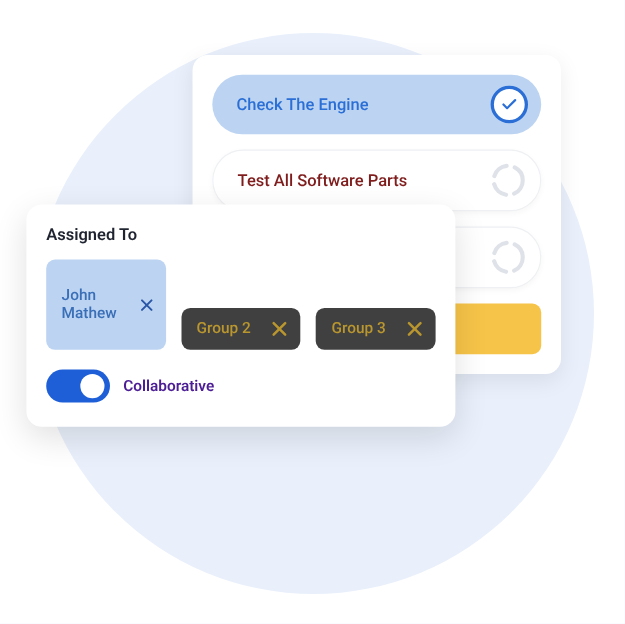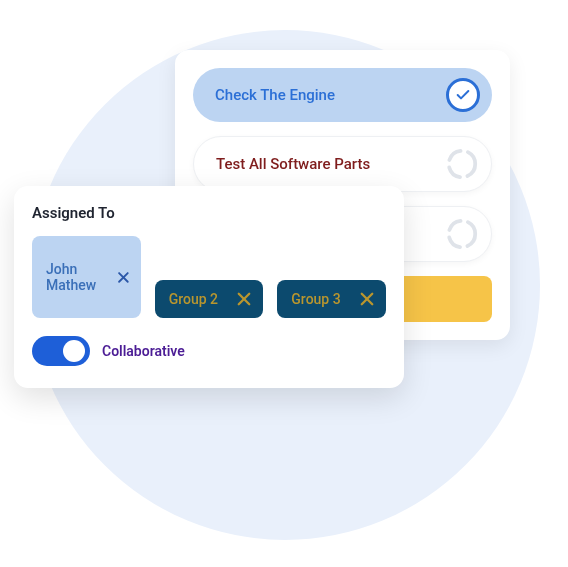--- a/index.html
+++ b/index.html
@@ -80,21 +80,21 @@
     border-radius: 8px;
     padding: 14px 0;
     font-size: 16px;
     font-weight: 600;
     text-align: center;
     cursor: pointer;
   }
   .assign-card {
     position: absolute;
     top: 186px;
-    left: 14px;
+    left: 24px;
     width: 390px;
     background: #fff;
     border-radius: 14px;
     box-shadow: 0 10px 30px rgba(0,0,0,0.12);
     padding: 18px 18px 22px 18px;
     z-index: 2;
   }
   .assign-title {
     font-size: 15px;
     font-weight: 600;
@@ -115,21 +115,21 @@
     padding: 10px 10px 10px 14px;
     font-size: 14px;
     font-weight: 500;
     cursor: pointer;
   }
   .chip.person {
     background: #bcd4f2;
     color: #3a6fb8;
   }
   .chip.group {
-    background: #0c4a6e;
+    background: #404040;
     color: #b9962e;
     margin-top: 44px;
   }
   .chip .x {
     width: 18px;
     height: 18px;
     display: flex;
     align-items: center;
     justify-content: center;
   }

